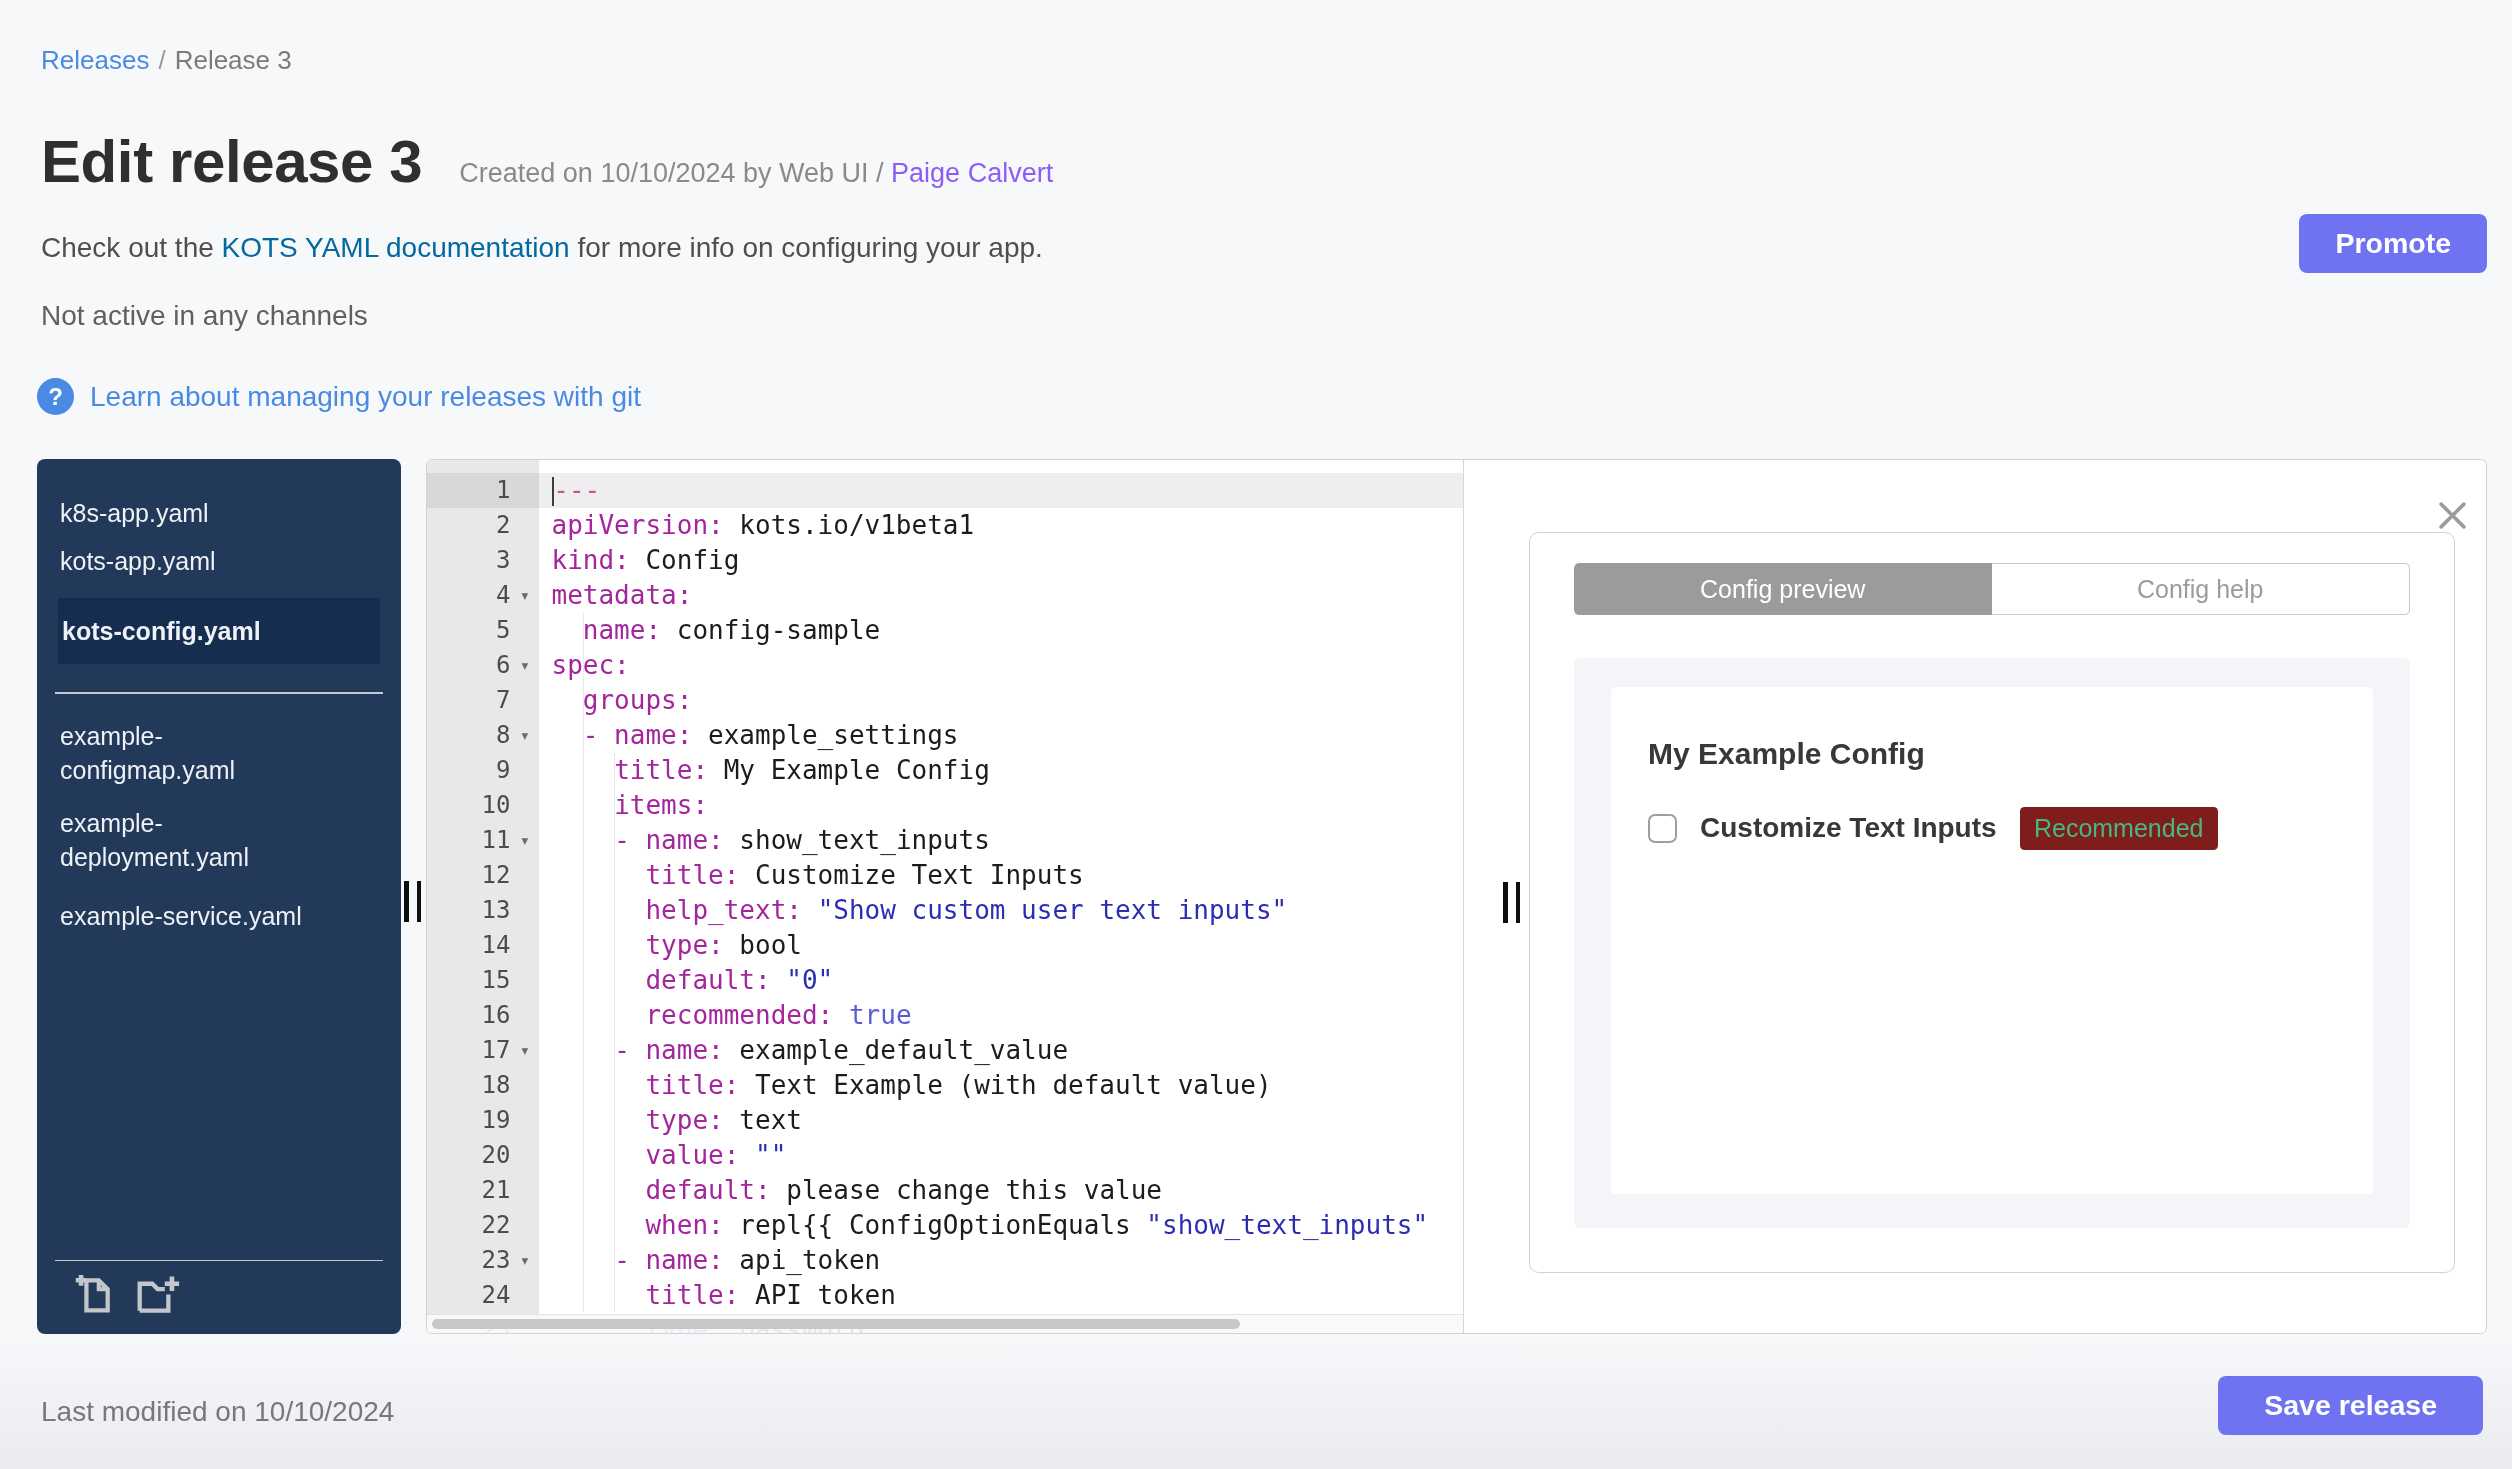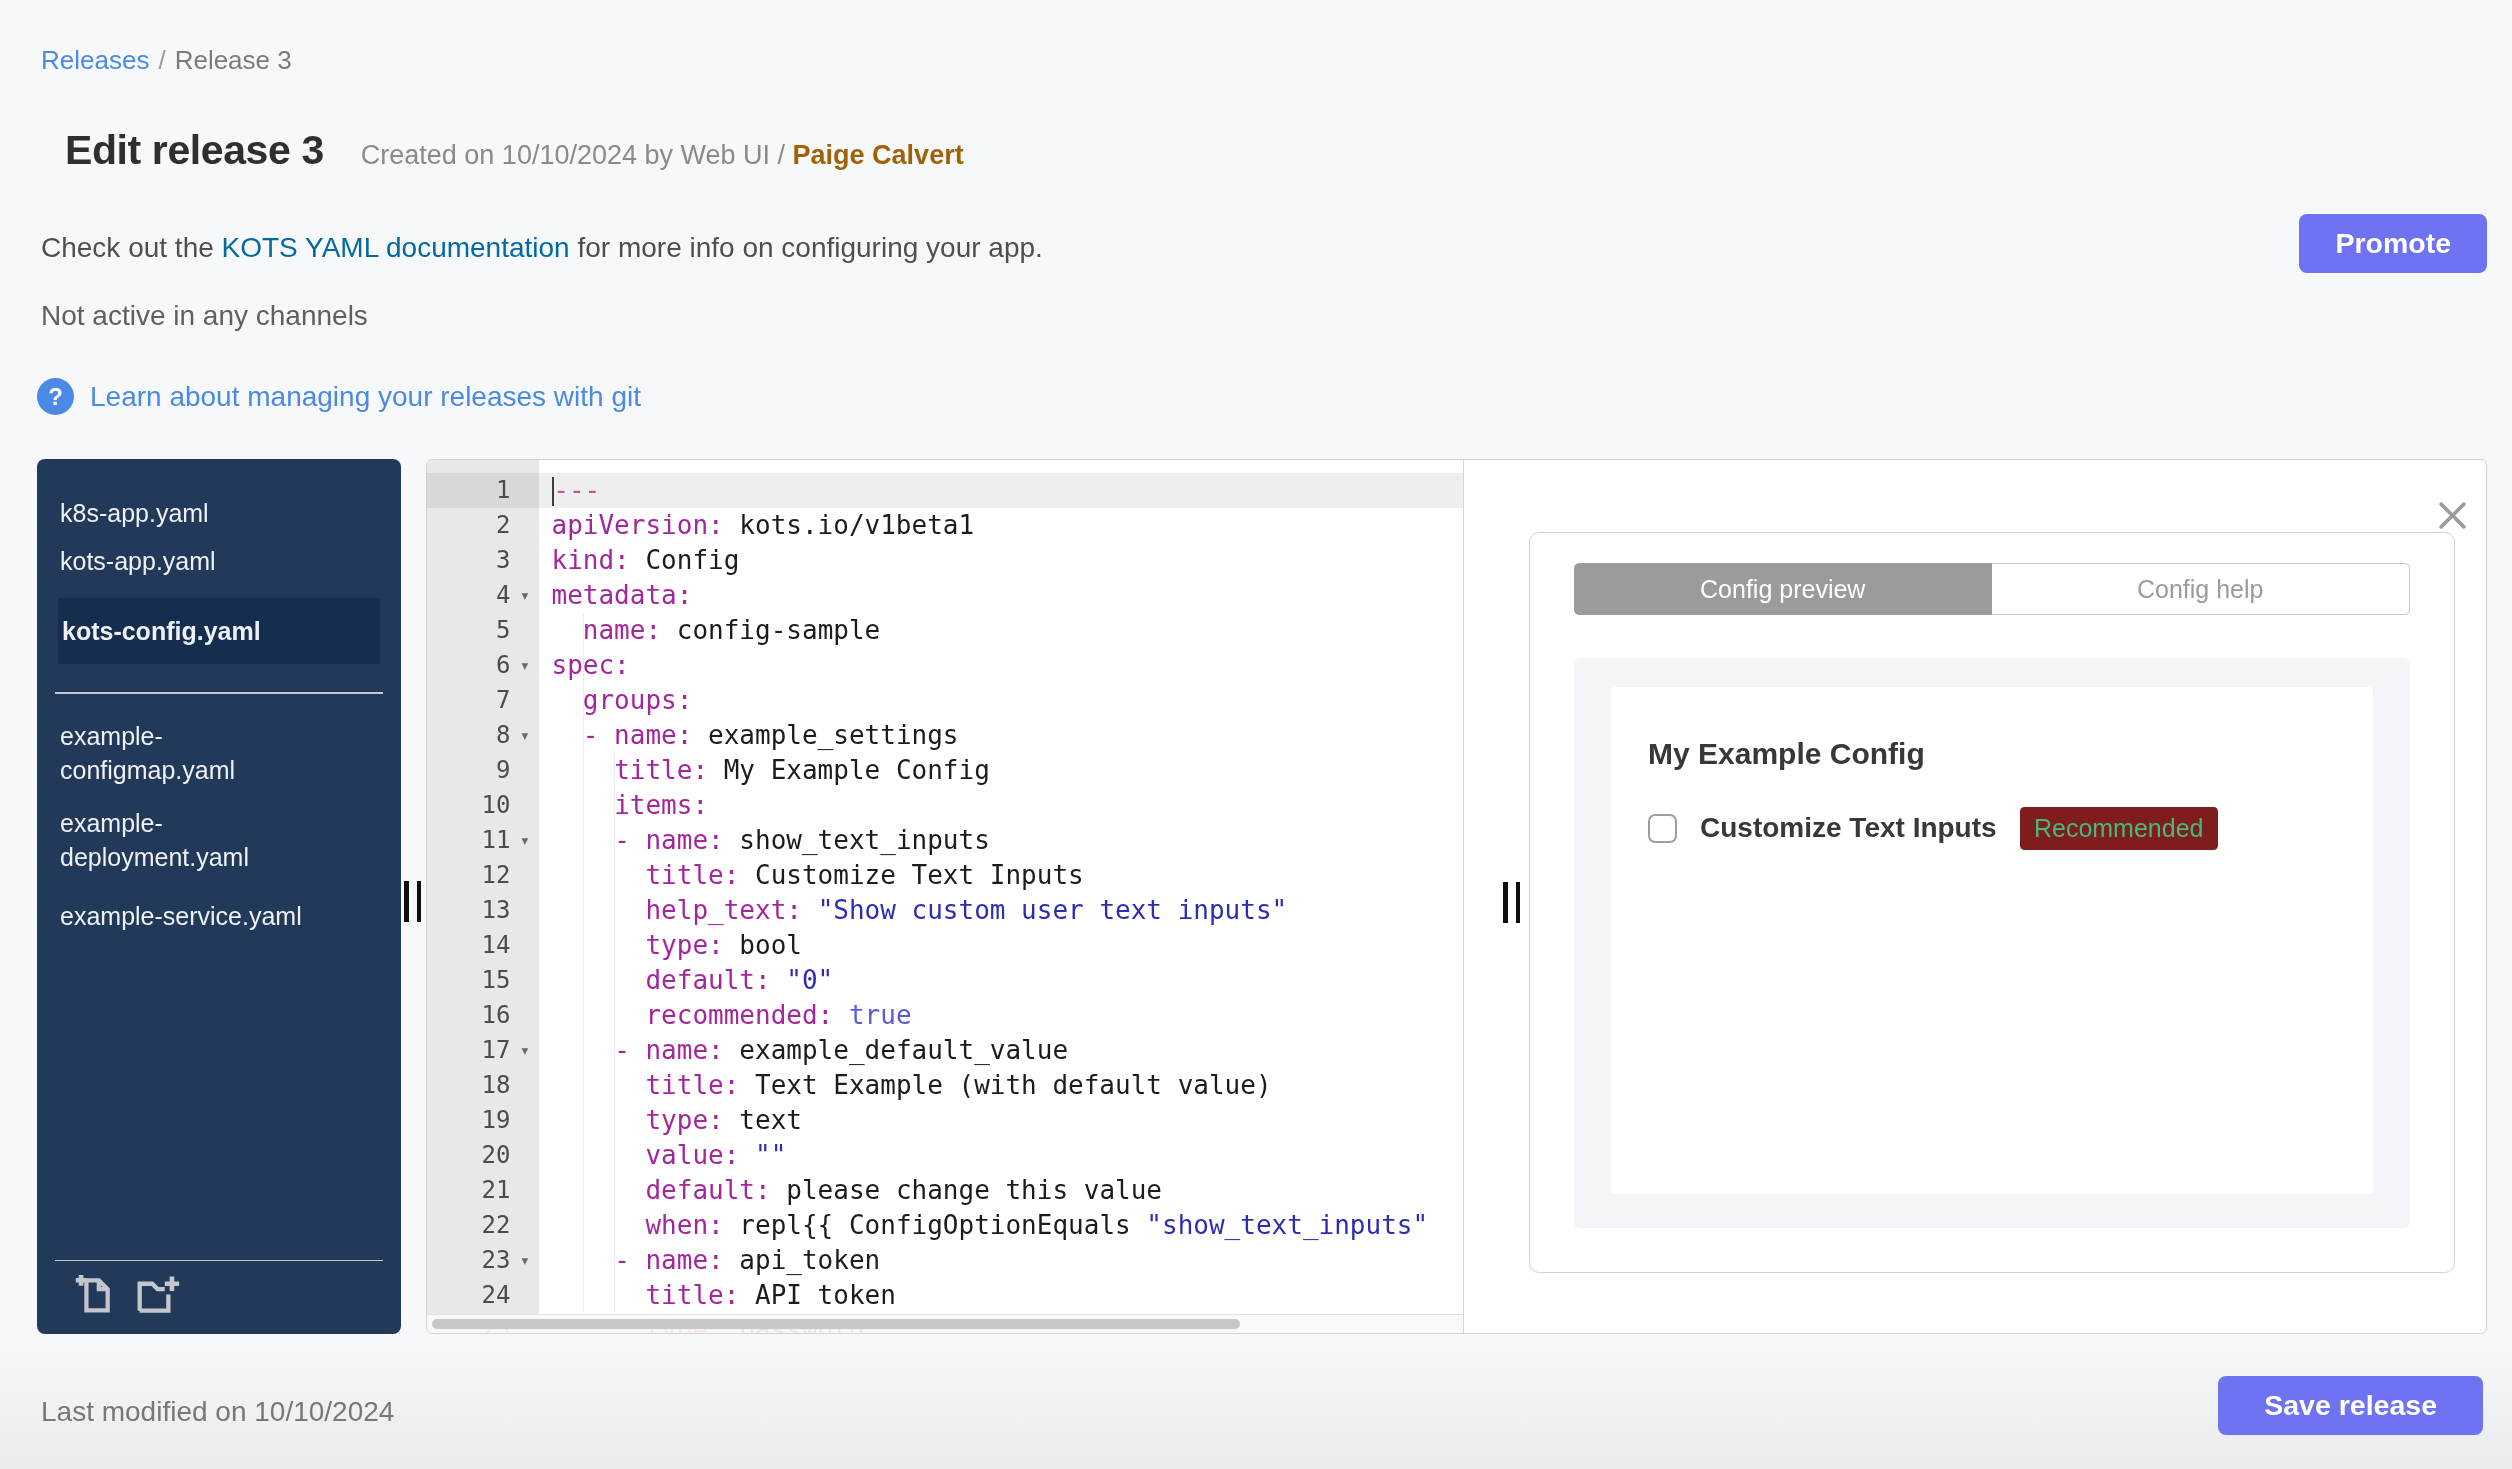--- a/index.html
+++ b/index.html
@@ -12,23 +12,23 @@
   .footer-fade{position:absolute;left:0;right:0;bottom:0;height:134px;
     background:linear-gradient(180deg,rgba(247,248,250,0) 0%,#e9ebee 100%);}
 
   
   .breadcrumb{position:absolute;left:41px;top:45px;font-size:26px;color:#8b8b8b;}
   .breadcrumb .bc-link{color:#4a8ae4;cursor:pointer;}
   .breadcrumb .bc-sep{margin:0 9px;color:#9a9a9a;}
   .breadcrumb .bc-cur{color:#7b7b7b;}
 
   .title-row{position:absolute;left:41px;top:127px;display:flex;align-items:baseline;gap:37px;}
-  .page-title{font-size:41px;font-weight:700;color:#2f2f2f;letter-spacing:-0.4px;margin-left:24px;}
+  .page-title{font-size:60px;font-weight:700;color:#2f2f2f;letter-spacing:-0.4px;}
   .created{font-size:27px;color:#8a8a8a;}
-  .created .link{color:#a16207;cursor:pointer;font-weight:bold;}
+  .created .link{color:#8b5cf6;cursor:pointer;}
 
   .info-line{position:absolute;left:41px;top:232px;font-size:28px;color:#4f4f4f;}
   .info-line .link{color:#0369a1;cursor:pointer;}
   .channel-status{position:absolute;left:41px;top:300px;font-size:28px;color:#606060;}
 
   .git-row{position:absolute;left:37px;top:378px;display:flex;align-items:center;gap:16px;}
   .help-icon{width:37px;height:37px;border-radius:50%;background:#4a8ae4;color:#fff;
     font-size:24px;font-weight:700;display:flex;align-items:center;justify-content:center;cursor:pointer;}
   .git-link{font-size:28px;color:#4a8ae4;cursor:pointer;}
 

